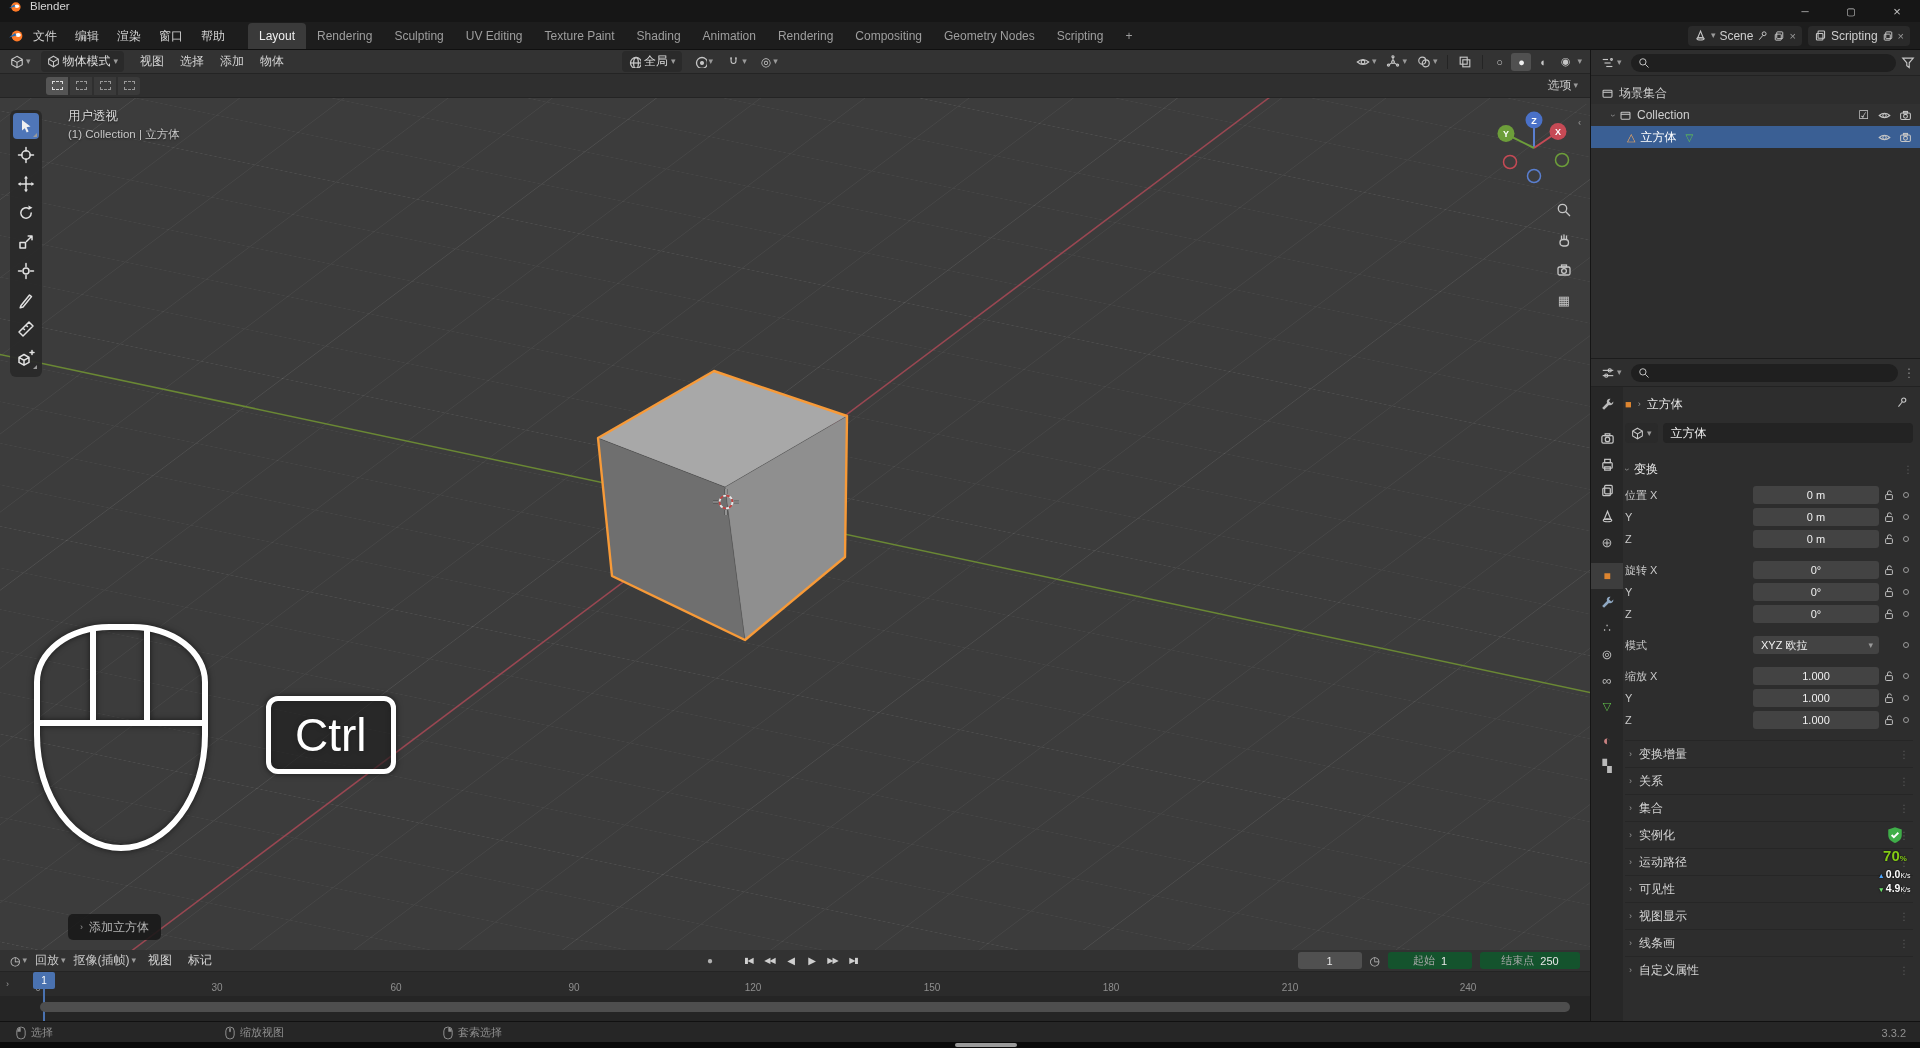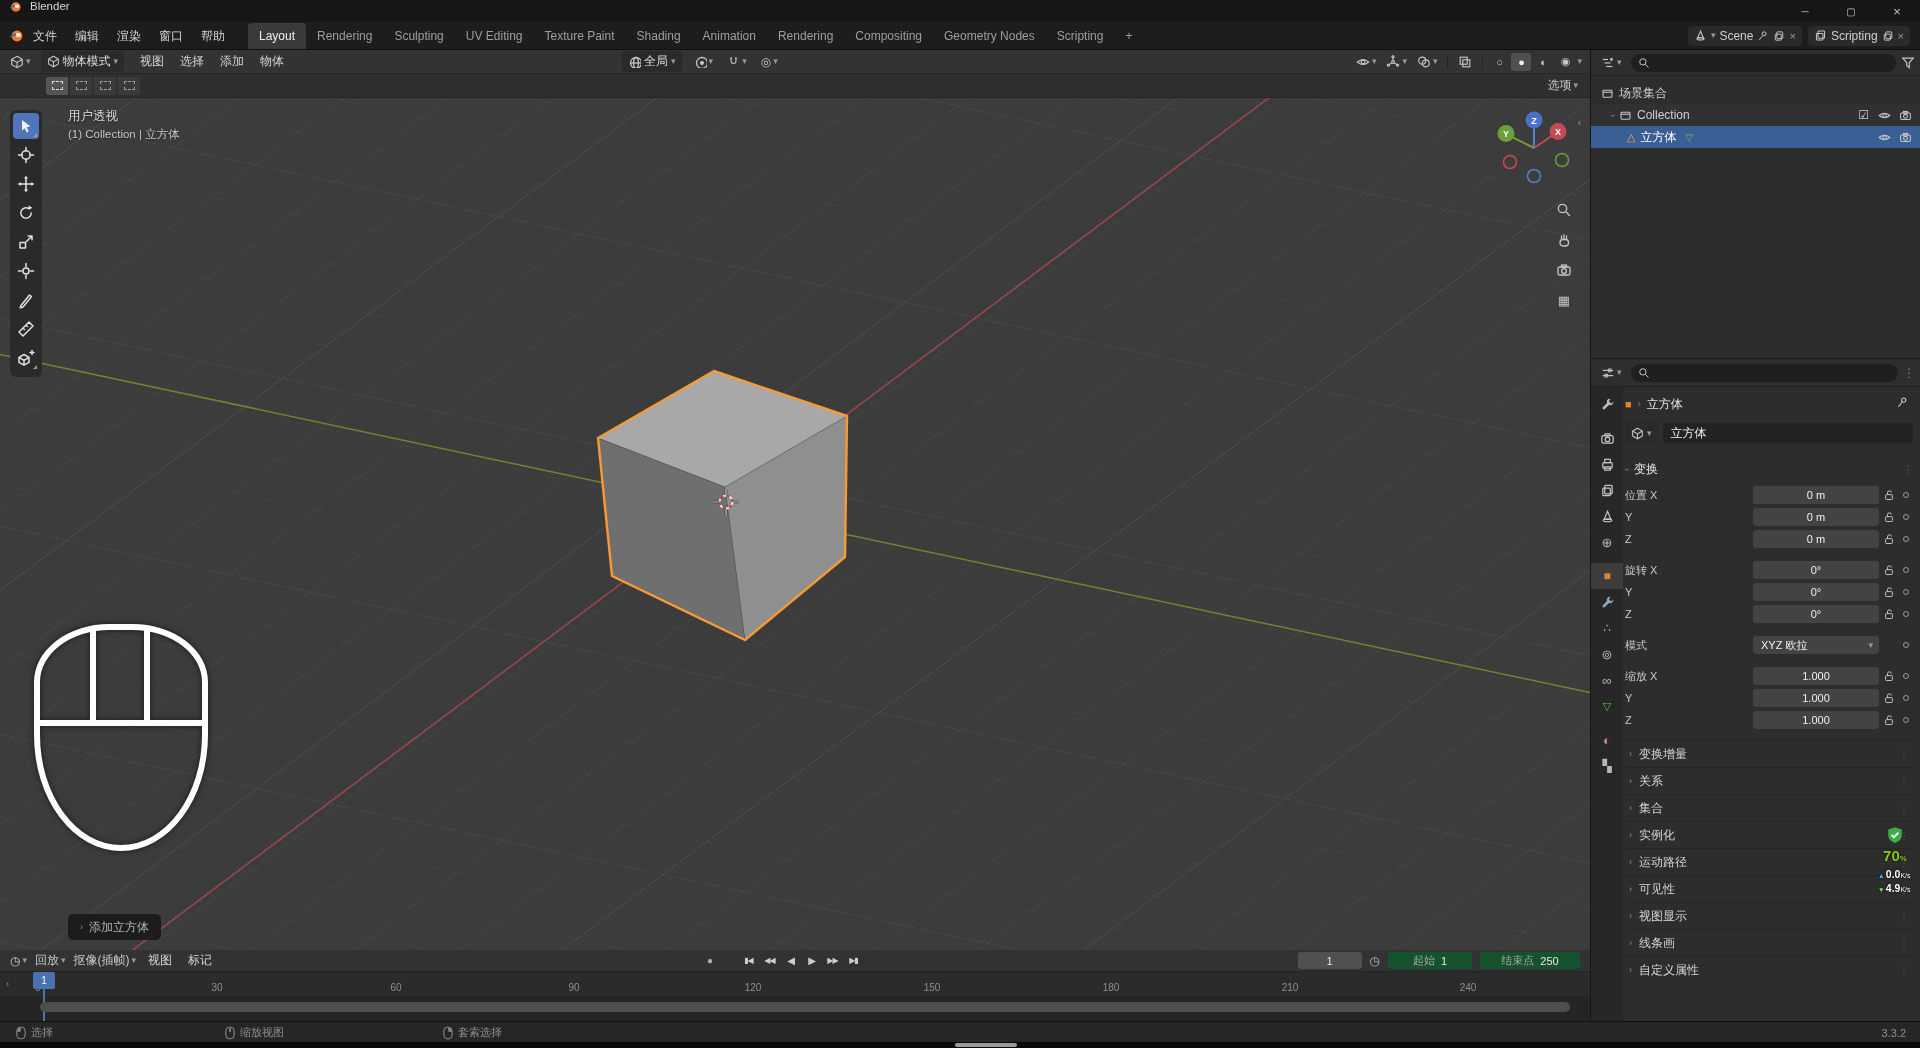--- a/index.html
+++ b/index.html
@@ -473,20 +473,21 @@
       </div>
     <div class="navico" style="top:12px;left:1572px;width:14px">
         <span class="chev" style="display:inline-block;transform:rotate(180deg)">›</span>
       </div>
 
     <div id="sc-mouse">
       <div class="mline" style="left:50px;top:-2px;width:6px;height:95px"></div>
       <div class="mline" style="left:104px;top:-2px;width:6px;height:95px"></div>
       <div class="mline" style="left:-2px;top:90px;width:166px;height:6px"></div>
     </div>
+    <div id="sc-key">Ctrl</div>
 
     <div id="opanel">
       <span class="chev">›</span>
       <span>添加立方体</span>
     </div>
   </div>
 
   <div id="timeline">
     <div id="tl-header">
       <div class="hico" style="margin-left:6px">

